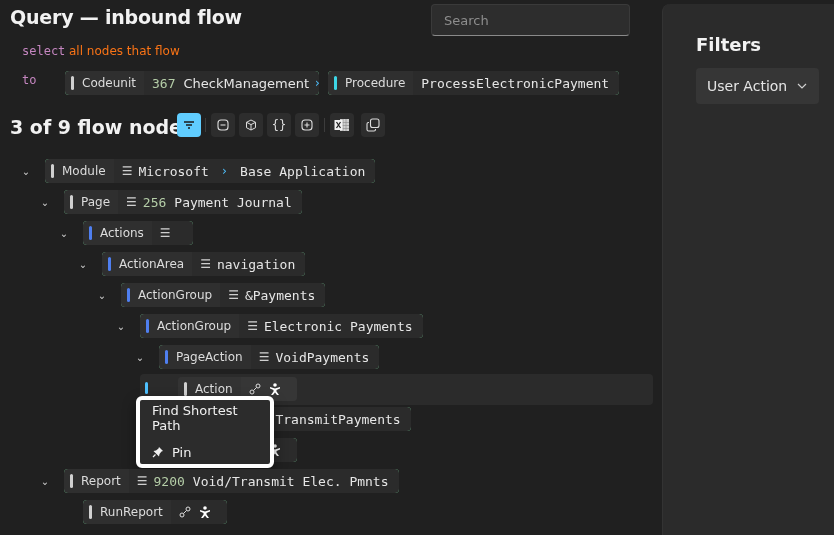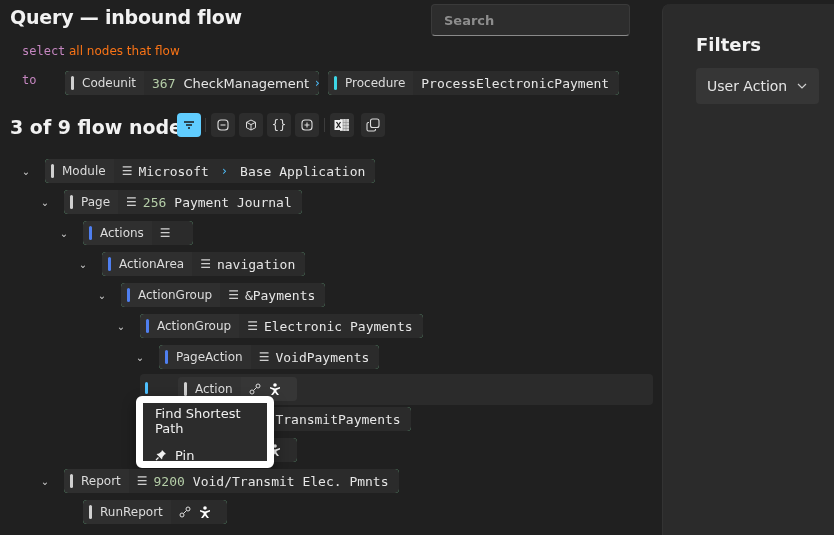--- a/index.html
+++ b/index.html
@@ -1,21 +1,21 @@
 <!DOCTYPE html>
 <html><head>
 <meta charset="utf-8">
 <style>
   * { box-sizing: border-box; margin: 0; padding: 0; }
   html, body { width: 834px; height: 535px; overflow: hidden; }
   body { background: #202020; color: #e6e6e6; font-family: "DejaVu Sans", "Liberation Sans", sans-serif; position: relative; }
   .mono { font-family: "DejaVu Sans Mono", "Liberation Mono", monospace; }
 
   .title { position: absolute; left: 10px; top: 6px; font-size: 19px; font-weight: bold; color: #f2f2f2; letter-spacing: -0.2px; }
-  .search { position: absolute; left: 431px; top: 4px; width: 199px; height: 32px; background: #2d2d2d; border: 1px solid #3a3a3a; border-bottom: 1px solid #8a8a8a; border-radius: 4px; color: #9a9a9a; font-size: 13px; padding: 0 12px; outline: none; font-family: "DejaVu Sans", sans-serif; font-weight: bold; }
+  .search { position: absolute; left: 431px; top: 4px; width: 199px; height: 32px; background: #2d2d2d; border: 1px solid #3a3a3a; border-bottom: 1px solid #8a8a8a; border-radius: 4px; color: #9a9a9a; font-size: 13px; padding: 0 12px; outline: none; font-family: "DejaVu Sans", sans-serif; }
   .search::placeholder { color: #8d8d8d; }
 
   .qlabel { position: absolute; left: 10px; font-size: 12px; color: #c586c0; margin-left: 12px; }
   .qtext { position: absolute; left: 69px; top: 44px; font-size: 12px; color: #f97316; }
 
   .chip { position: absolute; height: 24px; display: flex; align-items: stretch; background: #86efac; border-radius: 4px; overflow: hidden; white-space: nowrap; }
   .chip .kind { display: flex; align-items: center; padding: 0 8px 0 6px; background: #2f2f2f; font-size: 12px; color: #dcdcdc; }
   .chip .bar { width: 3px; height: 14px; border-radius: 2px; background: #d0d0d0; margin-right: 8px; }
   .chip .bar.blue { background: #4f7ff0; }
   .chip .bar.cyan { background: #3dd6e6; }
@@ -28,21 +28,21 @@
   .count { position: absolute; left: 10px; top: 116px; font-size: 19px; font-weight: bold; color: #f2f2f2; }
   .tb { position: absolute; top: 113px; width: 24px; height: 24px; border-radius: 4px; background: #2d2d2d; display: flex; align-items: center; justify-content: center; color: #dcdcdc; font-size: 12px; }
   .tb.active { background: #60cdff; color: #1b1b1b; }
   .tbsep { position: absolute; top: 118px; width: 1px; height: 14px; background: #3c3c3c; }
 
   .chev { position: absolute; color: #cfcfcf; font-size: 10px; width: 12px; text-align: center; }
 
   .rowhl { position: absolute; left: 140px; top: 374px; width: 513px; height: 31px; background: #2b2b2b; border-radius: 4px; }
   .hlbar { position: absolute; left: 145px; top: 382px; width: 3px; height: 12px; background: #4fc1ff; border-radius: 2px; }
 
-  .menu { position: absolute; left: 136px; top: 396px; width: 138px; height: 72px; background: #2c2c2c; border: 7px solid #ffffff; border-radius: 6px; box-shadow: 0 6px 14px rgba(0,0,0,0.45); }
+  .menu { position: absolute; left: 136px; top: 396px; width: 138px; height: 72px; background: #2c2c2c; border: 4px solid #ffffff; border-radius: 6px; box-shadow: 0 6px 14px rgba(0,0,0,0.45); }
   .menu .mi { position: absolute; left: 0; width: 100%; height: 30px; display: flex; align-items: center; padding-left: 12px; font-size: 13px; color: #f0f0f0; }
   .menu .mi .ico { margin-right: 8px; font-size: 11px; }
 
   .panel { position: absolute; left: 662px; top: 4px; width: 180px; height: 540px; background: #2b2b2b; border-radius: 8px 0 0 0; border-left: 1px solid #333; }
   .panel-title { position: absolute; left: 33px; top: 30px; font-size: 18px; font-weight: bold; color: #f2f2f2; }
   .select { position: absolute; left: 33px; top: 64px; width: 123px; height: 36px; background: #363636; border-radius: 4px; display: flex; align-items: center; padding-left: 11px; font-size: 14px; color: #e5e5e5; }
   .select .dd { position: absolute; right: 12px; font-size: 10px; color: #cfcfcf; }
 
   .cursor { position: absolute; left: 20px; top: 0px; width: 0; height: 0; }
 </style>

